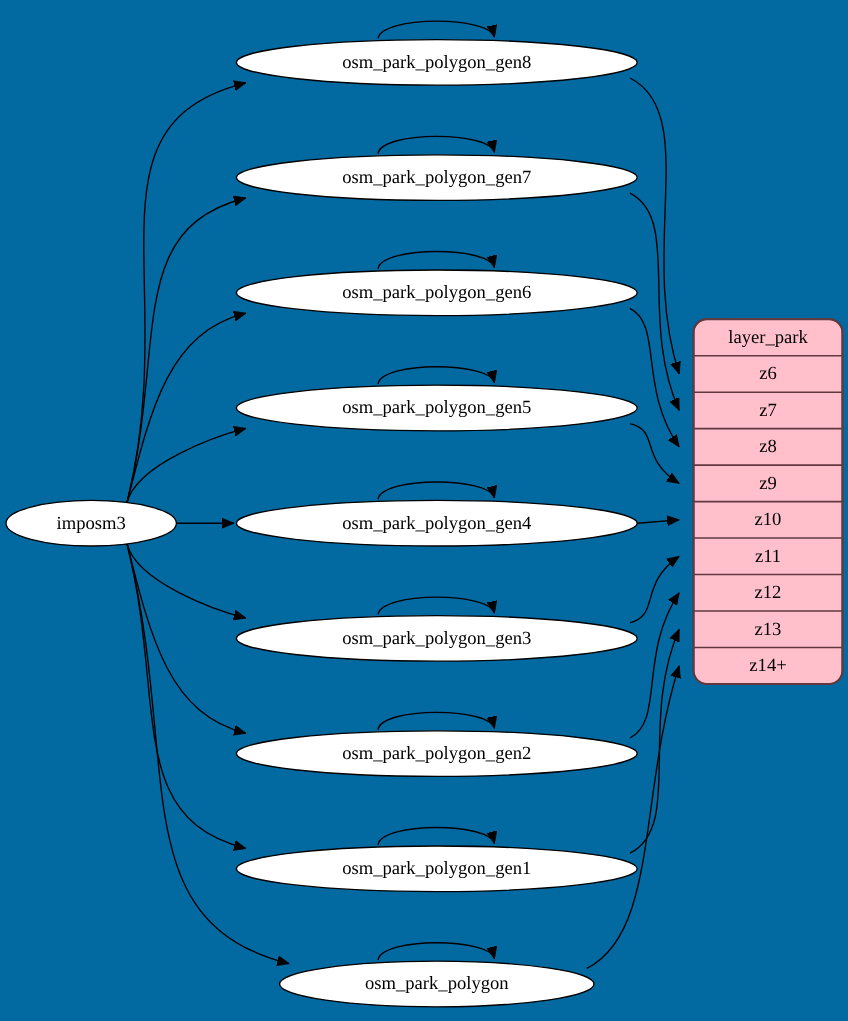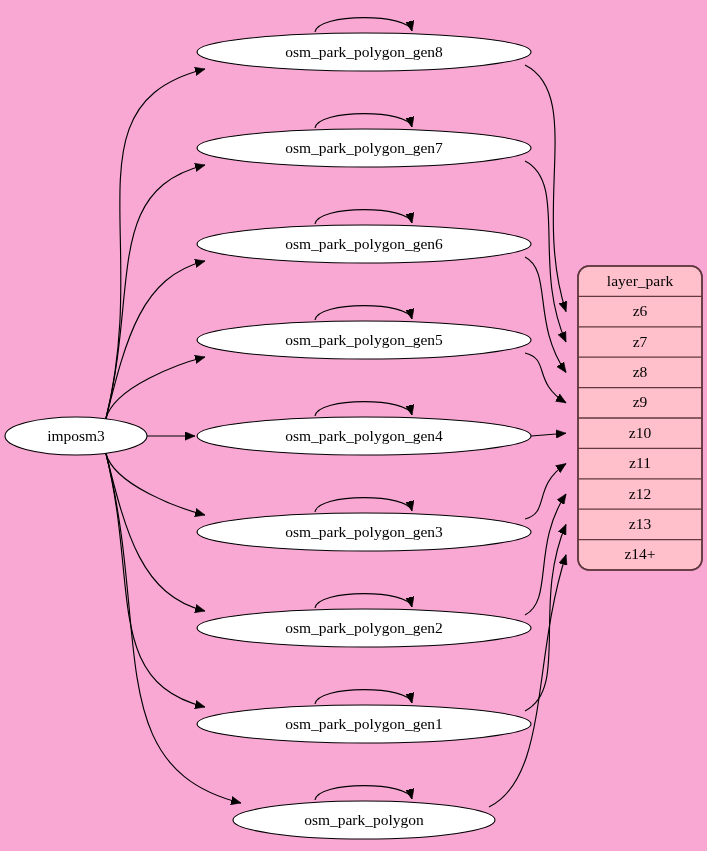--- a/index.html
+++ b/index.html
@@ -4,21 +4,21 @@
 <style>
   html, body {
     margin: 0;
     padding: 0;
     background: #ffffff;
   }
   #canvas-wrap {
     position: relative;
     width: 707px;
     height: 851px;
-    background: #f9a8d4;
+    background: #0369a1;
     overflow: hidden;
   }
   svg#graph {
     display: block;
     width: 707px;
     height: 851px;
     font-family: "Liberation Serif", "DejaVu Serif", serif;
   }
   .node-ellipse {
     fill: #ffffff;

